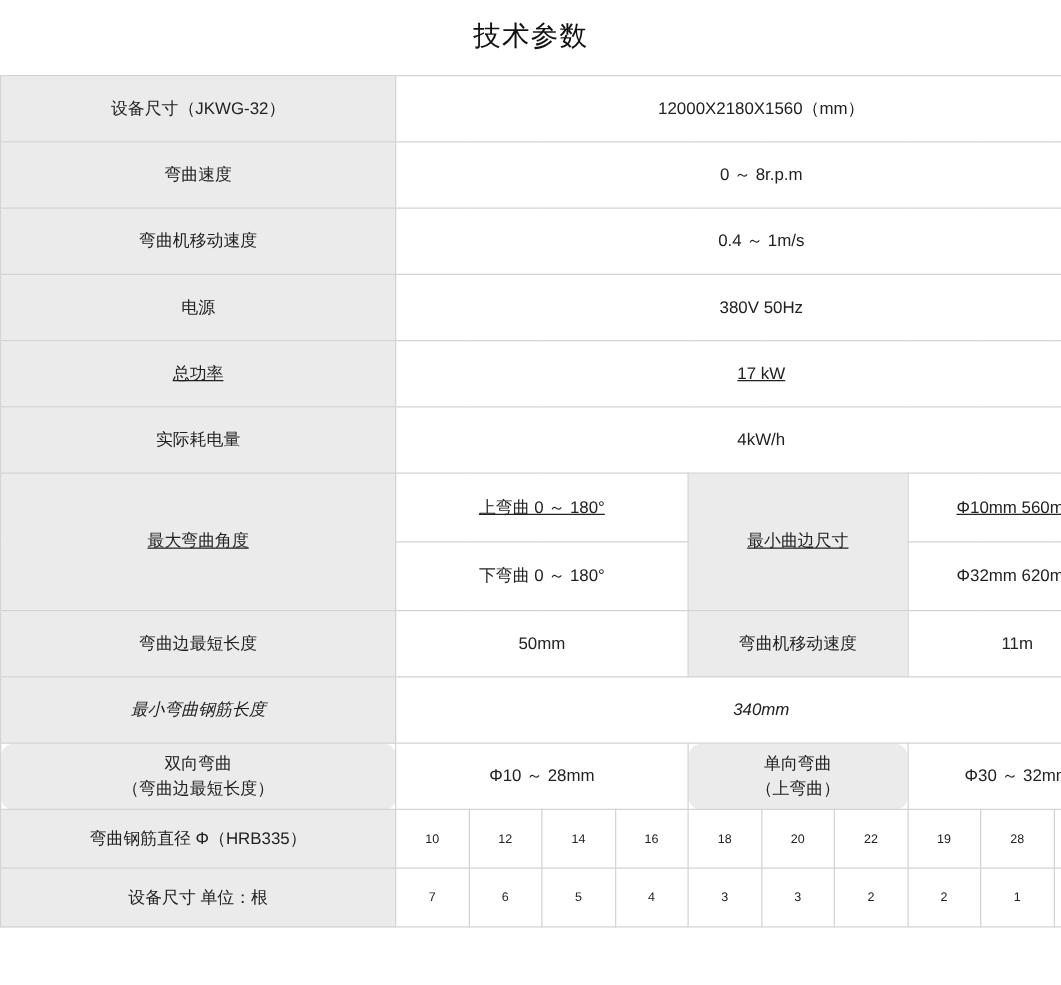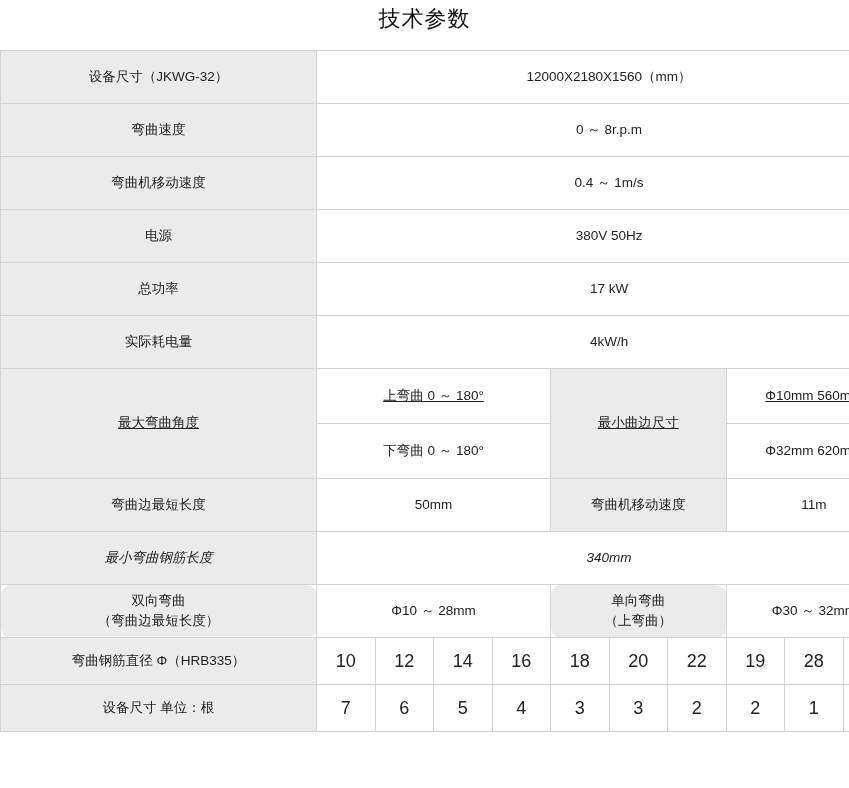--- a/index.html
+++ b/index.html
@@ -17,21 +17,21 @@
   .page {
     width: 849px;
     height: 788px;
     position: relative;
     box-sizing: border-box;
   }
   .title {
     text-align: center;
     font-size: 22px;
     color: #111;
-    padding-top: 4px;
+    padding-top: 14px;
     padding-bottom: 16px;
     letter-spacing: 1px;
     font-weight: 400;
   }
   table.spec {
     width: 841px;
     margin: 0 auto;
     border-collapse: collapse;
     table-layout: fixed;
     font-size: 13.5px;
@@ -48,31 +48,31 @@
   td.label {
     background: #ebebeb;
   }
   td.value {
     background: #ffffff;
   }
   .r1 td { height: 52px; }
   .r2 td { height: 52px; }
   .r3 td { height: 52px; }
   .r4 td { height: 52px; }
-  .r5 td { height: 52px; }
+  .r5 td { height: 52px; text-decoration: underline; }
   .r6 td { height: 52px; }
   .r7 td { height: 54px; text-decoration: underline; }
   .r8 td { height: 54px; }
   .r9 td { height: 52px; }
   .r10 td { height: 52px; font-style: italic; }
   .r11 td { height: 52px; }
   .r12 td { height: 46px; }
   .r13 td { height: 46px; }
   .two-line { line-height: 1.45; border-radius: 10px; }
-  .numcell { background: #ffffff; font-size: 18px; }
+  .numcell { background: #ffffff; font-size: 10px; }
 </style>
 </head>
 <body>
 
 <div class="page">
 
   <div class="title">技术参数</div>
 
   <table class="spec">
     <colgroup>

